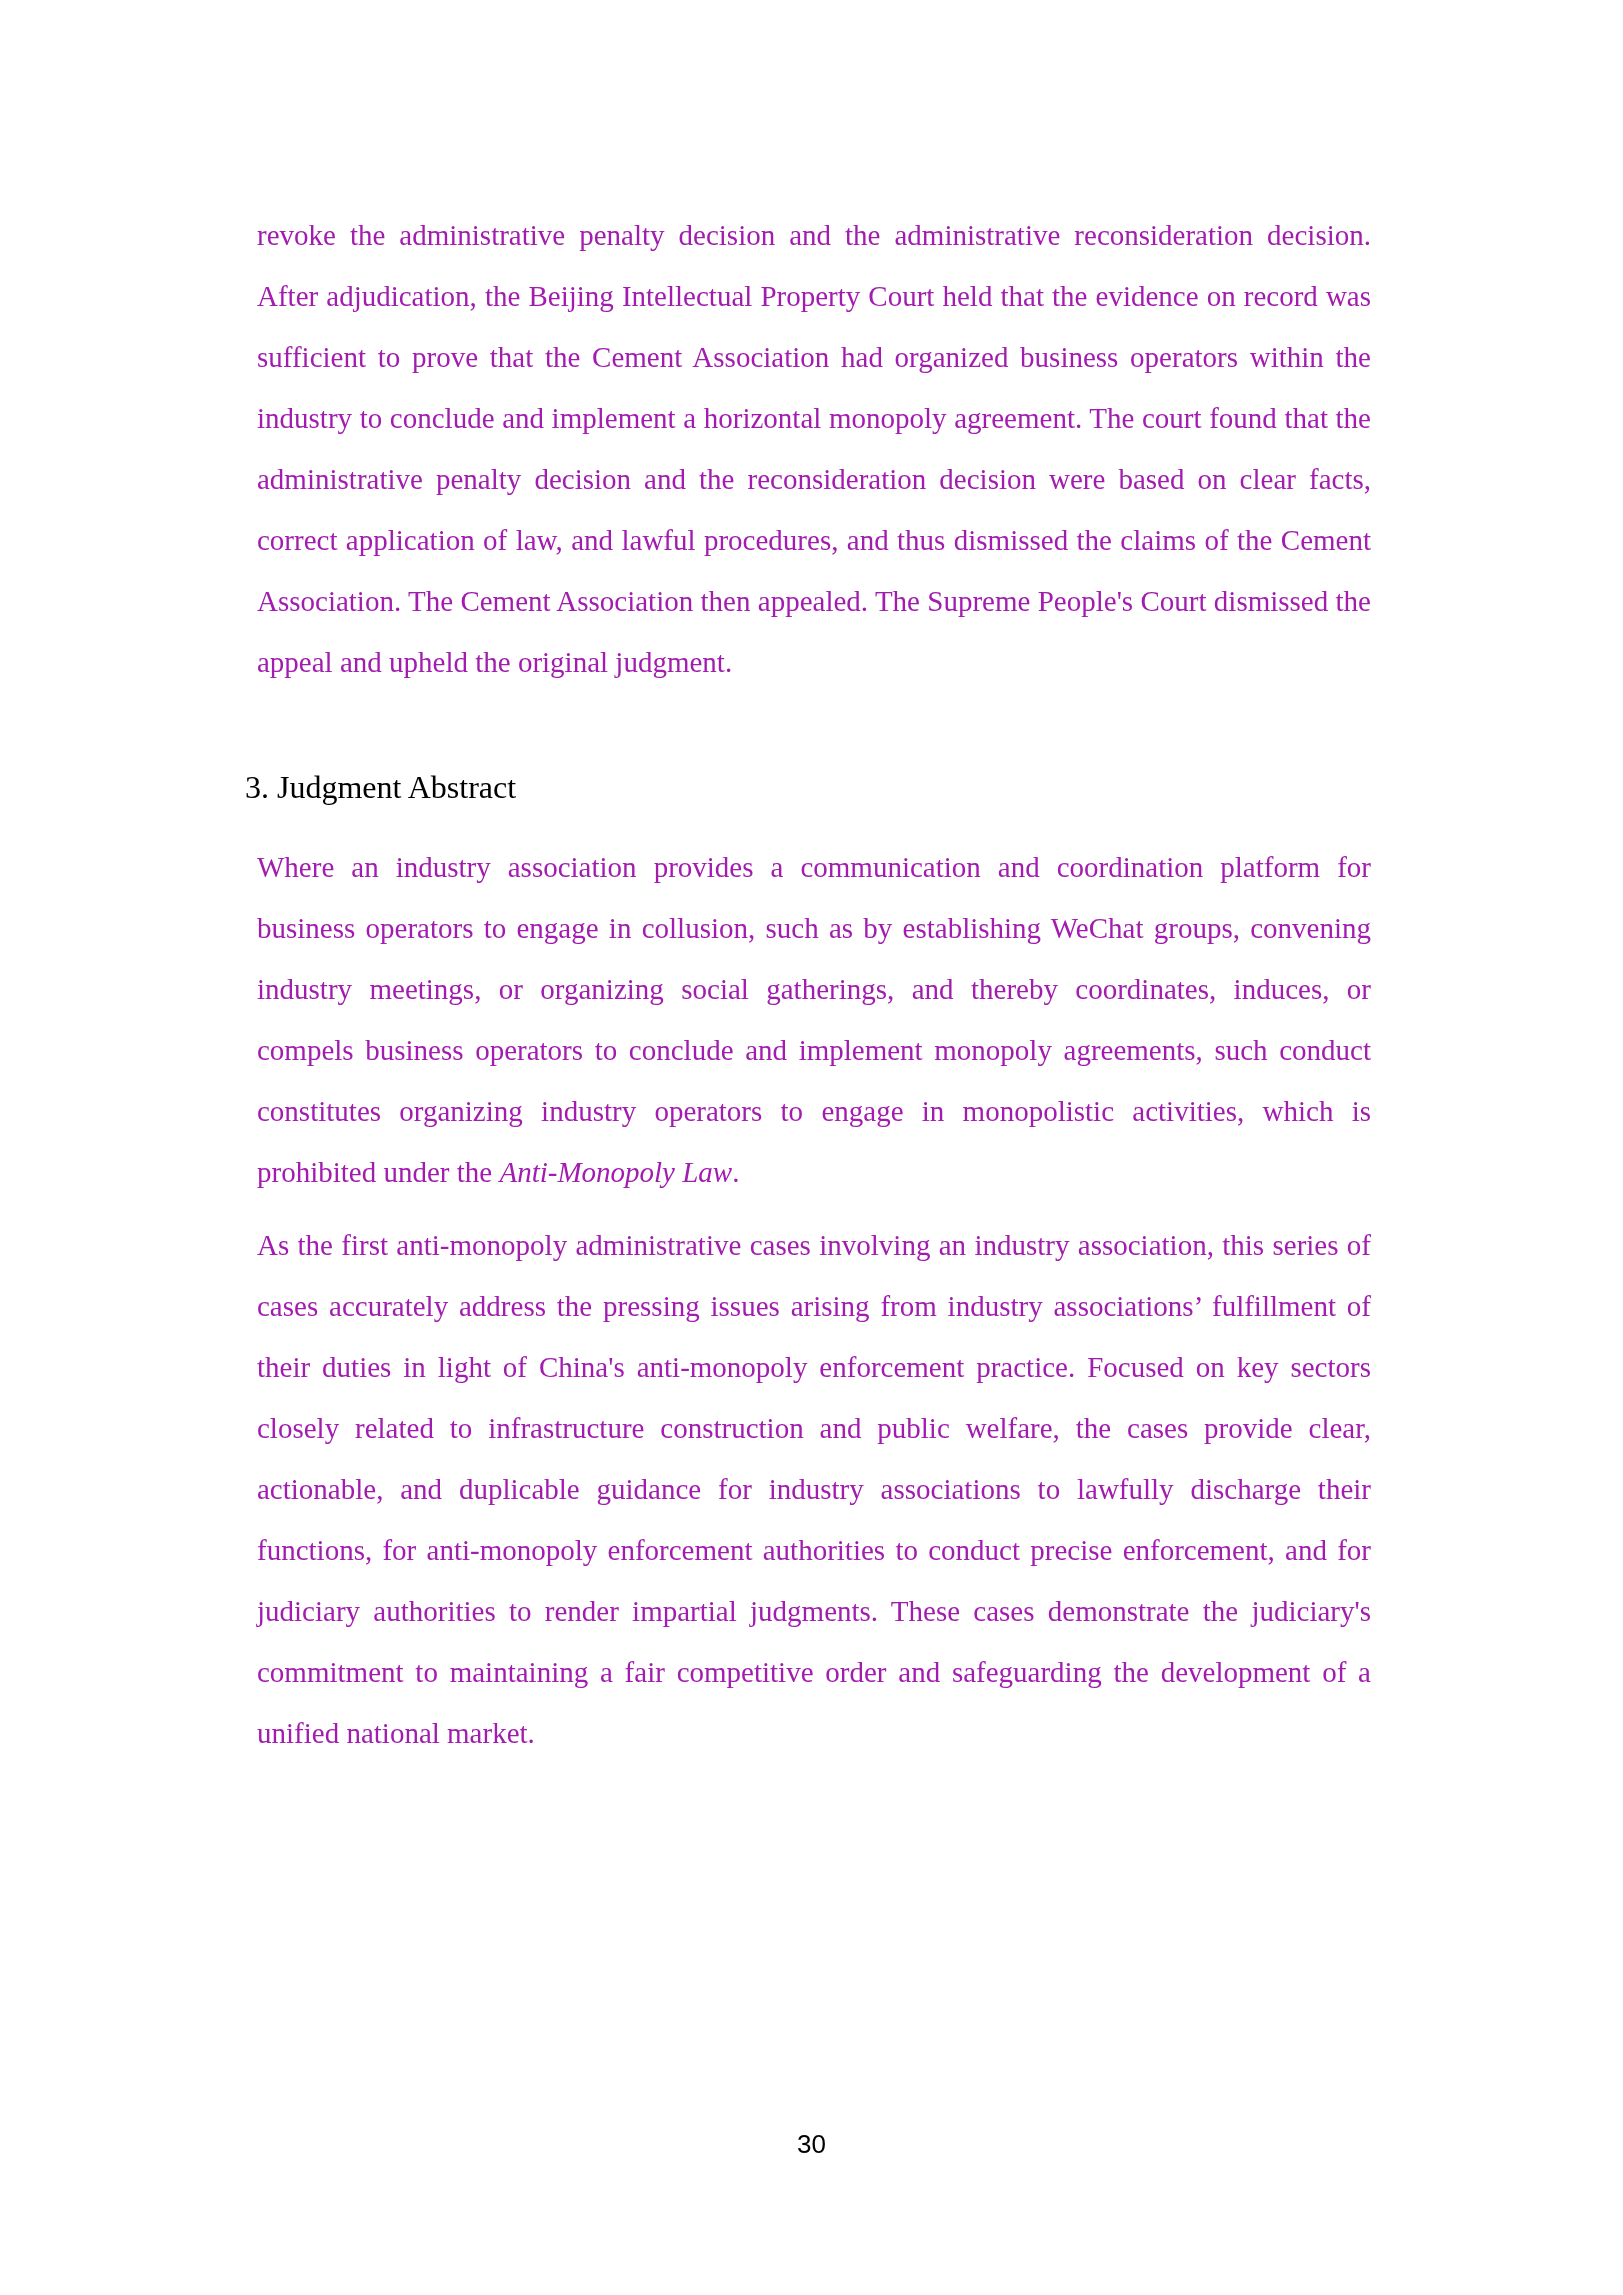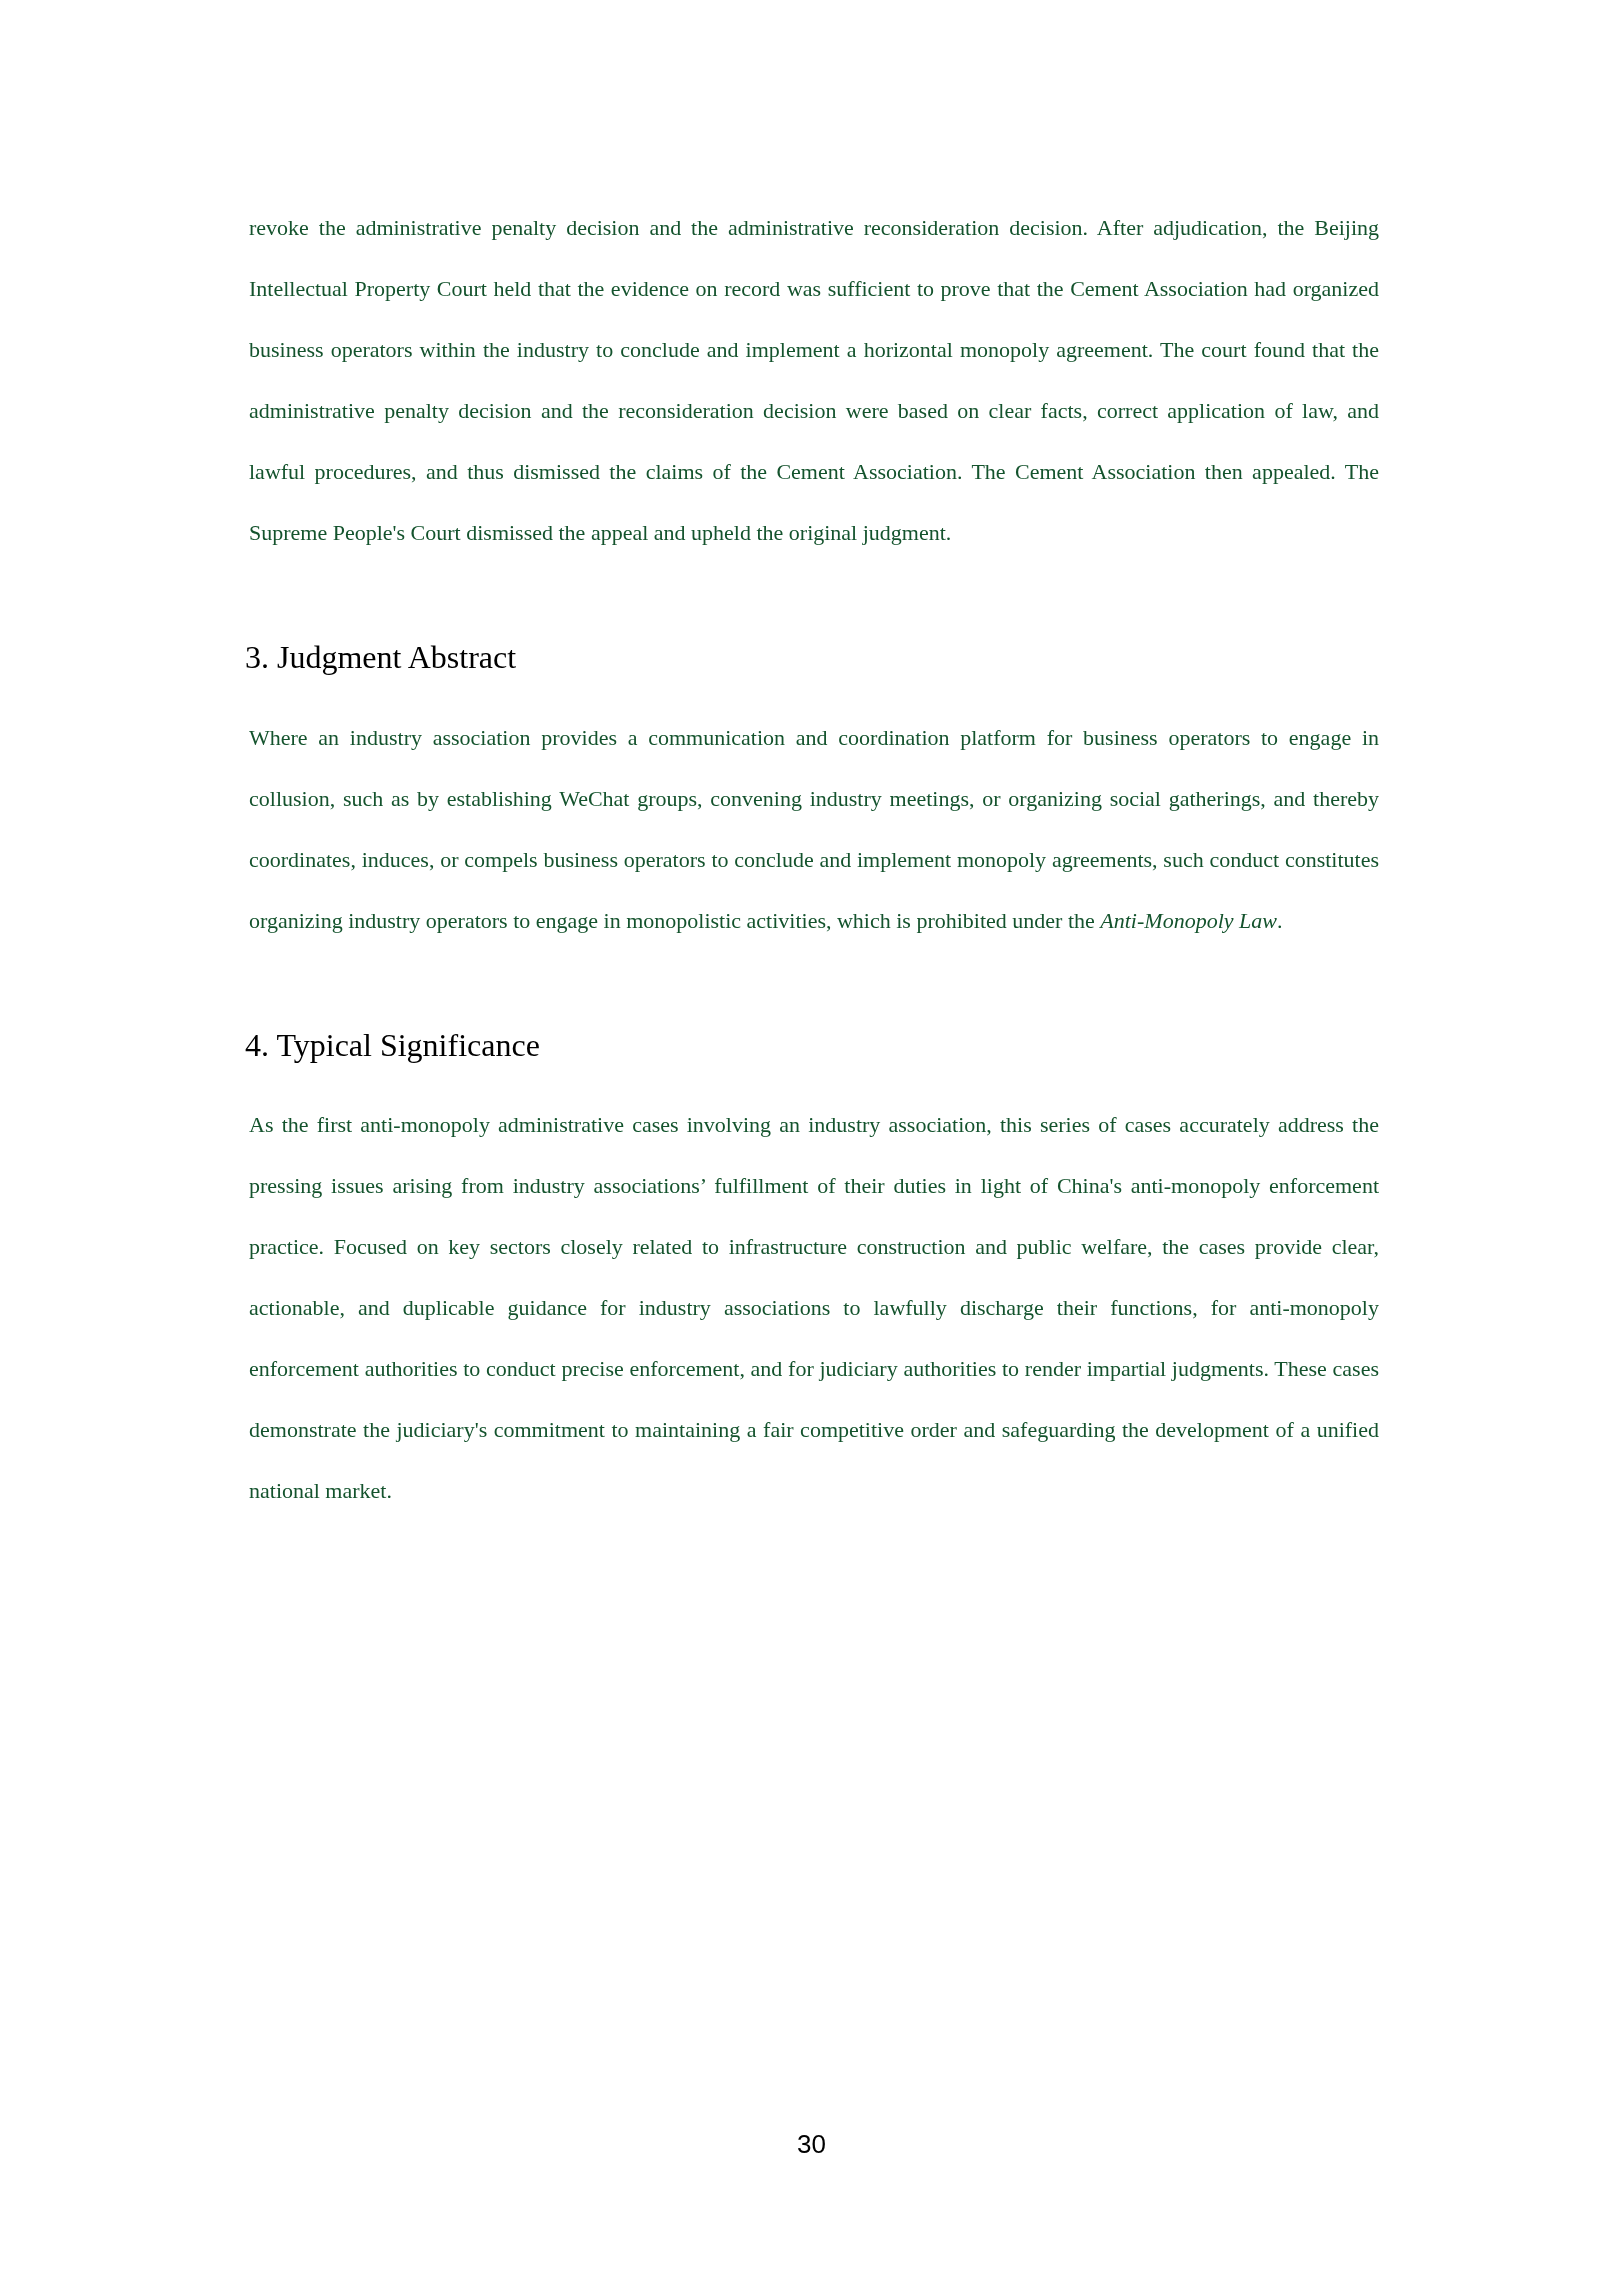--- a/index.html
+++ b/index.html
@@ -17,25 +17,25 @@
     overflow: hidden;
   }
   .content {
     position: absolute;
     left: 245px;
     top: 0;
     width: 1138px;
     padding-top: 193px;
   }
   .body-para {
-    margin: 4px;
-    font-size: 22px;
+    margin: 12px;
+    font-size: 29px;
     line-height: 61px;
     text-align: justify;
-    color: #14532d;
+    color: #a21caf;
   }
   .section-heading {
     margin: 64px 0 18.6px 0;
     font-size: 32px;
     line-height: 61px;
     font-weight: normal;
     text-align: left;
     color: #000000;
   }
   .law-italic {
@@ -53,18 +53,17 @@
   }
 </style>
 </head>
 <body>
 
 <div class="page">
   <div class="content">
     <p class="body-para">revoke the administrative penalty decision and the administrative reconsideration decision. After adjudication, the Beijing Intellectual Property Court held that the evidence on record was sufficient to prove that the Cement Association had organized business operators within the industry to conclude and implement a horizontal monopoly agreement. The court found that the administrative penalty decision and the reconsideration decision were based on clear facts, correct application of law, and lawful procedures, and thus dismissed the claims of the Cement Association. The Cement Association then appealed. The Supreme People's Court dismissed the appeal and upheld the original judgment.</p>
     <h2 class="section-heading">3. Judgment Abstract</h2>
     <p class="body-para"><span>Where an industry association provides a communication and coordination platform for business operators to engage in collusion, such as by establishing WeChat groups, convening industry meetings, or organizing social gatherings, and thereby coordinates, induces, or compels business operators to conclude and implement monopoly agreements, such conduct constitutes organizing industry operators to engage in monopolistic activities, which is prohibited under the </span><em class="law-italic">Anti-Monopoly Law</em><span>.</span></p>
-    <h2 class="section-heading">4. Typical Significance</h2>
     <p class="body-para">As the first anti-monopoly administrative cases involving an industry association, this series of cases accurately address the pressing issues arising from industry associations’ fulfillment of their duties in light of China's anti-monopoly enforcement practice. Focused on key sectors closely related to infrastructure construction and public welfare, the cases provide clear, actionable, and duplicable guidance for industry associations to lawfully discharge their functions, for anti-monopoly enforcement authorities to conduct precise enforcement, and for judiciary authorities to render impartial judgments. These cases demonstrate the judiciary's commitment to maintaining a fair competitive order and safeguarding the development of a unified national market.</p>
   </div>
   <div class="page-number">30</div>
 </div>
 
 
 </body></html>

